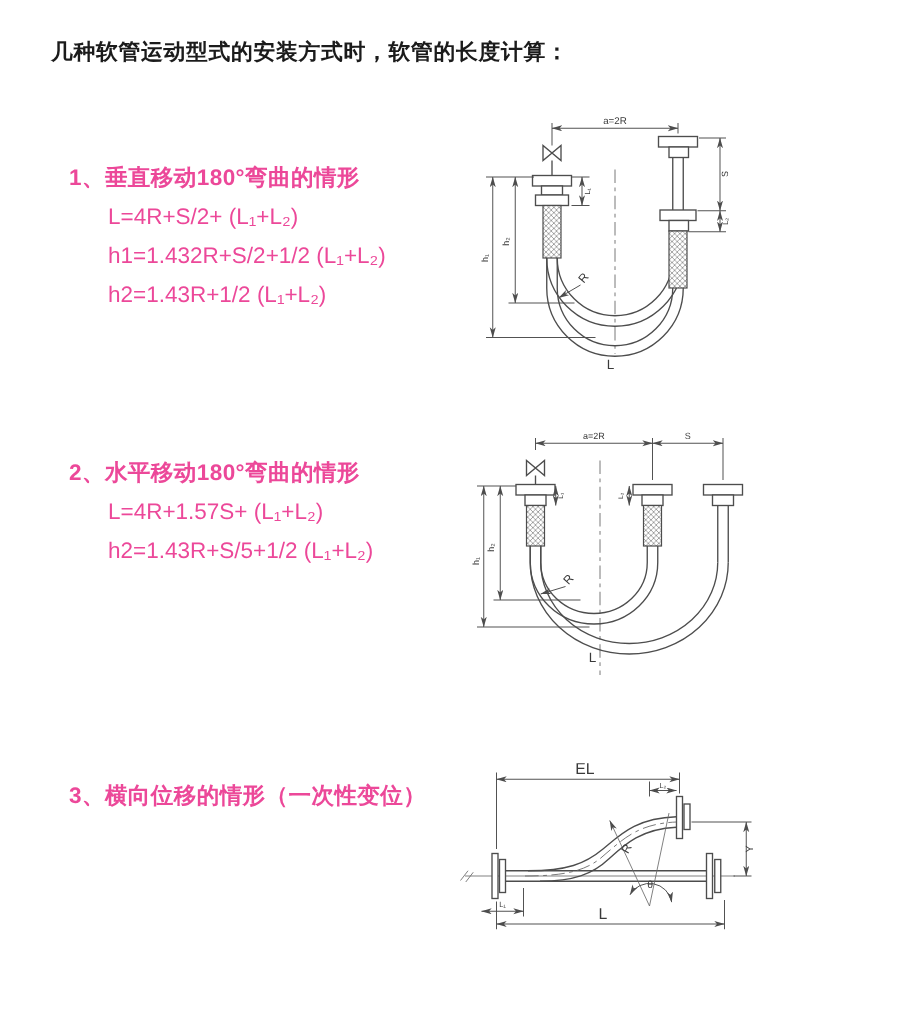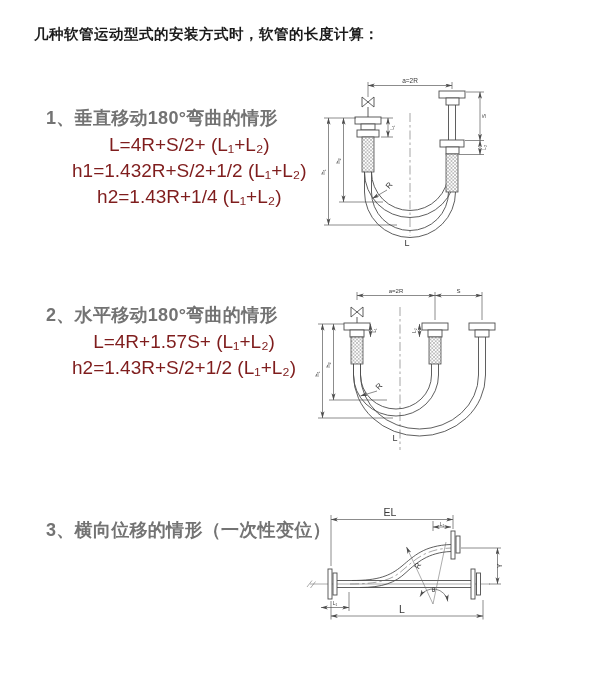--- a/index.html
+++ b/index.html
@@ -2,23 +2,23 @@
 <html><head>
 <meta charset="utf-8">
 <style>
   html,body{margin:0;padding:0;background:#ffffff;}
   .page{position:relative;width:536px;height:675px;background:#fff;overflow:hidden;
         font-family:"Liberation Sans","DejaVu Sans",sans-serif;color:#1e1e1e;}
   .title{position:absolute;left:34px;top:25px;margin:0;font-size:14.5px;font-weight:600;
          letter-spacing:.5px;color:#1b1b1b;}
   .sec{position:absolute;left:46px;}
   #sec1{top:109px;} #sec2{top:306px;} #sec3{top:521px;}
-  .sec-heading{font-size:18px;font-weight:600;color:#737373;line-height:19px;letter-spacing:.3px;}
-  .formula{font-size:19px;font-weight:400;color:#7f1d1d;line-height:19px;margin-top:7px;
-           padding-left:26px;white-space:nowrap;text-align:center;}
+  .sec-heading{font-size:15px;font-weight:600;color:#ec4899;line-height:19px;letter-spacing:.3px;}
+  .formula{font-size:15px;font-weight:400;color:#ec4899;line-height:19px;margin-top:7px;
+           padding-left:26px;white-space:nowrap;}
   .formula:first-of-type{margin-top:11px;}
   svg.overlay{position:absolute;left:0;top:0;}
   .ol{stroke:#4d4d4d;stroke-width:.9;fill:none;}
   .dim{stroke:#4d4d4d;stroke-width:.65;fill:none;}
   .thin{stroke:#666;stroke-width:.55;fill:none;}
   .cl{stroke:#6a6a6a;stroke-width:.6;fill:none;stroke-dasharray:9 3 2.5 3;}
   .fit{fill:#fff;stroke:#4d4d4d;stroke-width:.9;}
   .mask{fill:#fff;stroke:none;}
   text.dl{fill:#3a3a3a;font-family:"Liberation Sans","DejaVu Sans",sans-serif;}
 </style>
@@ -26,27 +26,27 @@
 <body>
 
 <div class="page">
 
   <h1 class="title">几种软管运动型式的安装方式时，软管的长度计算：</h1>
 
   <div class="sec" id="sec1">
     <div class="sec-heading">1、垂直移动180°弯曲的情形</div>
     <div class="formula">L=4R+S/2+ (L₁+L₂)</div>
     <div class="formula">h1=1.432R+S/2+1/2 (L₁+L₂)</div>
-    <div class="formula">h2=1.43R+1/4 (L₁+L₂)</div>
+    <div class="formula">h2=1.43R+1/2 (L₁+L₂)</div>
   </div>
 
   <div class="sec" id="sec2">
     <div class="sec-heading">2、水平移动180°弯曲的情形</div>
     <div class="formula">L=4R+1.57S+ (L₁+L₂)</div>
-    <div class="formula">h2=1.43R+S/2+1/2 (L₁+L₂)</div>
+    <div class="formula">h2=1.43R+S/5+1/2 (L₁+L₂)</div>
   </div>
 
   <div class="sec" id="sec3">
     <div class="sec-heading">3、横向位移的情形（一次性变位）</div>
   </div>
 
   <svg class="overlay" width="600" height="675" viewBox="0 0 600 675">
     <defs>
       <marker id="ar" markerWidth="8" markerHeight="5" refX="6.8" refY="2" orient="auto-start-reverse" markerUnits="userSpaceOnUse">
         <path d="M7,2 L0,0 L1.8,2 L0,4 Z" fill="#4d4d4d"></path>

